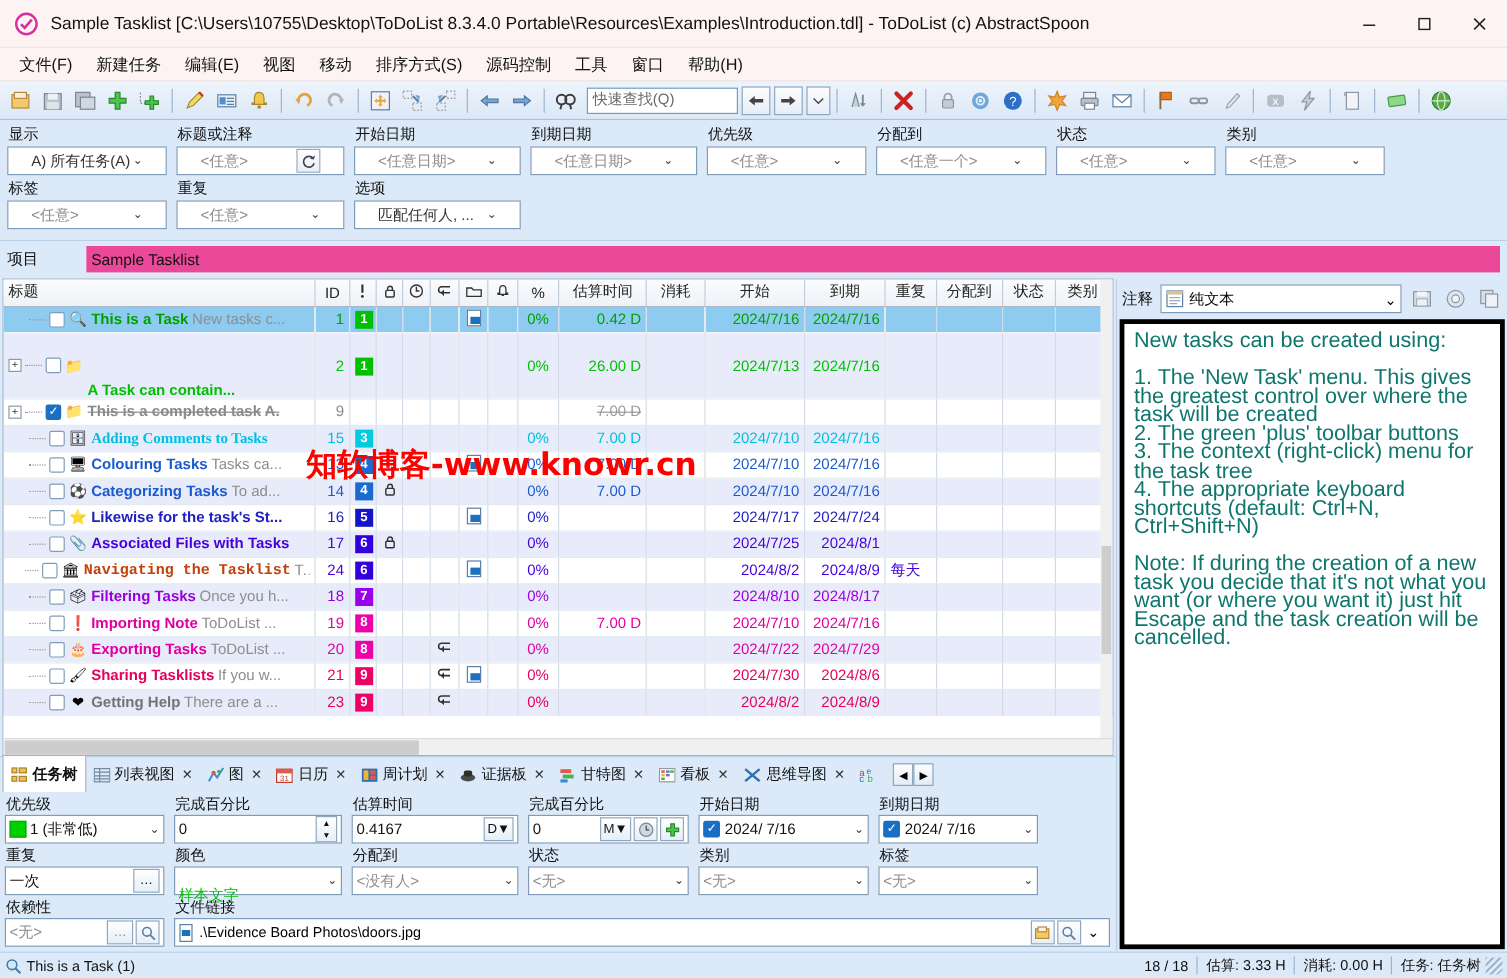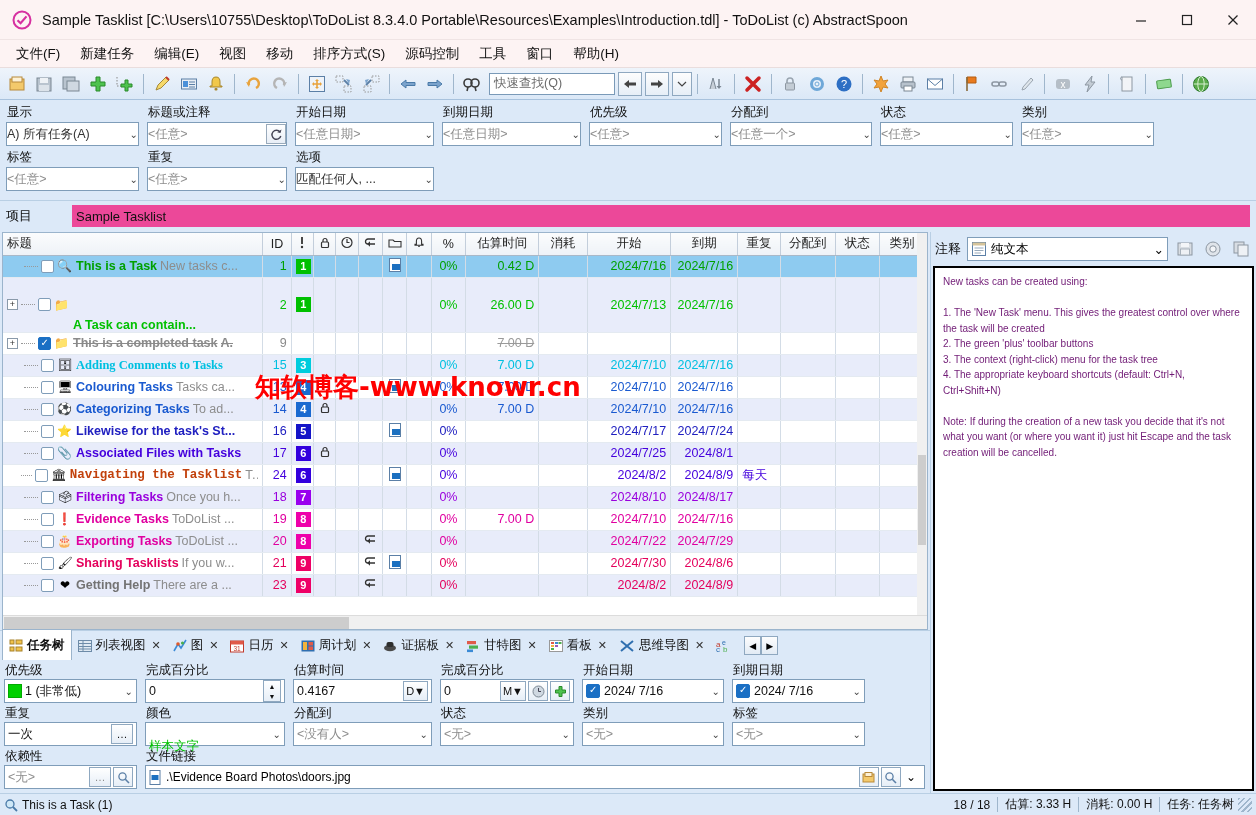--- a/index.html
+++ b/index.html
@@ -51,21 +51,21 @@
             display:flex; align-items:center; justify-content:center; margin-left:2px; }
   .qs-btn.narrow { width:20px; }
 
   
   .filterbar { background:#dce9f8; padding:4px 6px 6px 6px; flex:0 0 auto; border-bottom:1px solid #b9cfe4; }
   .frow { display:flex; align-items:flex-end; gap:8px; margin-bottom:3px; }
   .fgroup { display:flex; flex-direction:column; }
   .flabel { font-size:12.5px; color:#111; margin-bottom:1px; padding-left:1px; }
   .fctl {
     height:24px; background:#fff; border:1px solid #7f9db9;
-    display:flex; align-items:center; padding:0 0; font-size:12.5px; color:#333;
+    display:flex; align-items:center; padding:0 19px; font-size:12.5px; color:#333;
   }
   .fctl.ph { color:#8d8d8d; }
   .fctl .chev { margin-left:auto; color:#444; font-size:10px; }
   .fctl .val { overflow:hidden; white-space:nowrap; }
   .refresh-btn { width:20px; height:20px; border:1px solid #9ab; background:linear-gradient(#fff,#e8eef6);
                  display:flex; align-items:center; justify-content:center; margin-left:auto; }
 
   
   .projrow { display:flex; align-items:center; background:#dce9f8; padding:4px 0 5px 0; flex:0 0 auto;}
   .projlabel { width:72px; padding-left:6px; font-size:13px; color:#111; }
@@ -166,22 +166,22 @@
   .sb-sep { width:1px; height:15px; background:#9fb6cc; margin:0 7px; }
   .grip { width:14px; height:14px; margin-left:4px; background:
           repeating-linear-gradient(135deg,#9fb6cc 0 1.5px,transparent 1.5px 4px); }
 
   
   .cmt-head { display:flex; align-items:center; gap:6px; padding:5px 4px; background:#dce9f8; }
   .cmt-label { font-size:13px; color:#111; }
   .cmt-combo { flex:1; height:24px; background:#fff; border:1px solid #7f9db9; display:flex; align-items:center;
                padding:0 3px; font-size:12.5px; }
   .cmt-btn { width:22px; height:22px; display:flex; align-items:center; justify-content:center; }
-  .cmt-body { flex:1; background:#fff; border:2px solid #000000; margin:0 2px 2px 2px; padding:6px 8px;
-              font-size:10px; color:#701a75; line-height:15.5px; white-space:pre-wrap; overflow:hidden; }
+  .cmt-body { flex:1; background:#fff; border:4px solid #000000; margin:0 2px 2px 2px; padding:6px 8px;
+              font-size:18px; color:#0f766e; line-height:15.5px; white-space:pre-wrap; overflow:hidden; }
 
   
   .watermark {
     position:absolute; left:255px; top:370px; font-size:26px; font-weight:bold; color:#ff0000;
     letter-spacing:0px; pointer-events:none; white-space:nowrap; z-index:50;
     font-family:"DejaVu Sans", sans-serif;
   }
 </style>
 </head>
 <body>
@@ -898,21 +898,21 @@
                 <td class="c-title" style="color:#9900dd;"></td>
                 <td class="c-title" style="color:#9900dd;"></td>
               </tr>
               <tr class="r-odd">
                 <td class="c-title">
                   <div class="titlecell">
                     <span class="tree-ind"></span>
                     <span class="dotline"></span>
                     <span class="cb"></span>
                     <span class="ticon">❗</span>
-                    <span class="tname" style="color:#e000a0;">Evidence Tasks</span>
+                    <span class="tname" style="color:#e000a0;">Importing Note</span>
                     <span class="tnote">ToDoList ...</span>
                   </div>
                 </td>
                 <td class="c-num" style="color:#e000a0;">19</td>
                 <td class="c-ctr"><span class="prio" style="background:#ee00aa;">8</span></td>
                 <td class="c-ctr"></td>
                 <td class="c-ctr"></td>
                 <td class="c-ctr"></td>
                 <td class="c-ctr"></td>
                 <td class="c-ctr"></td>

